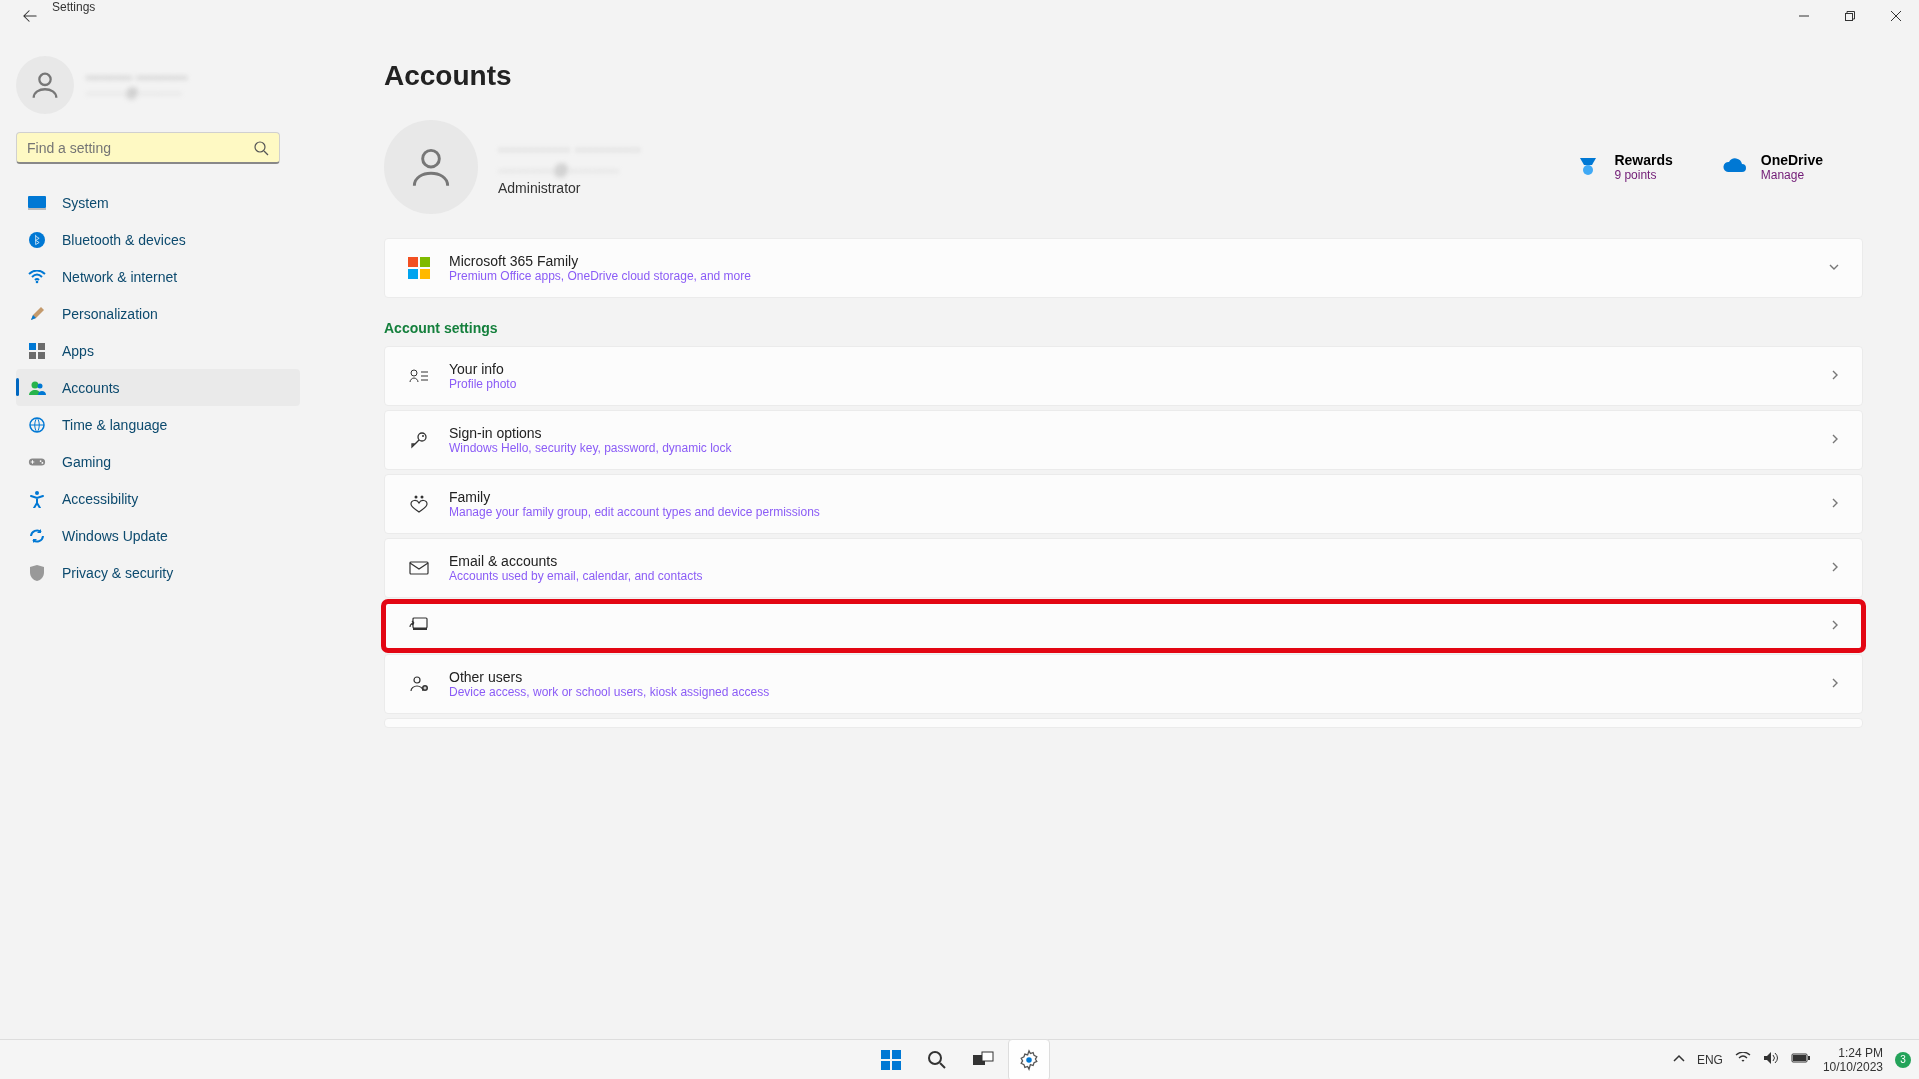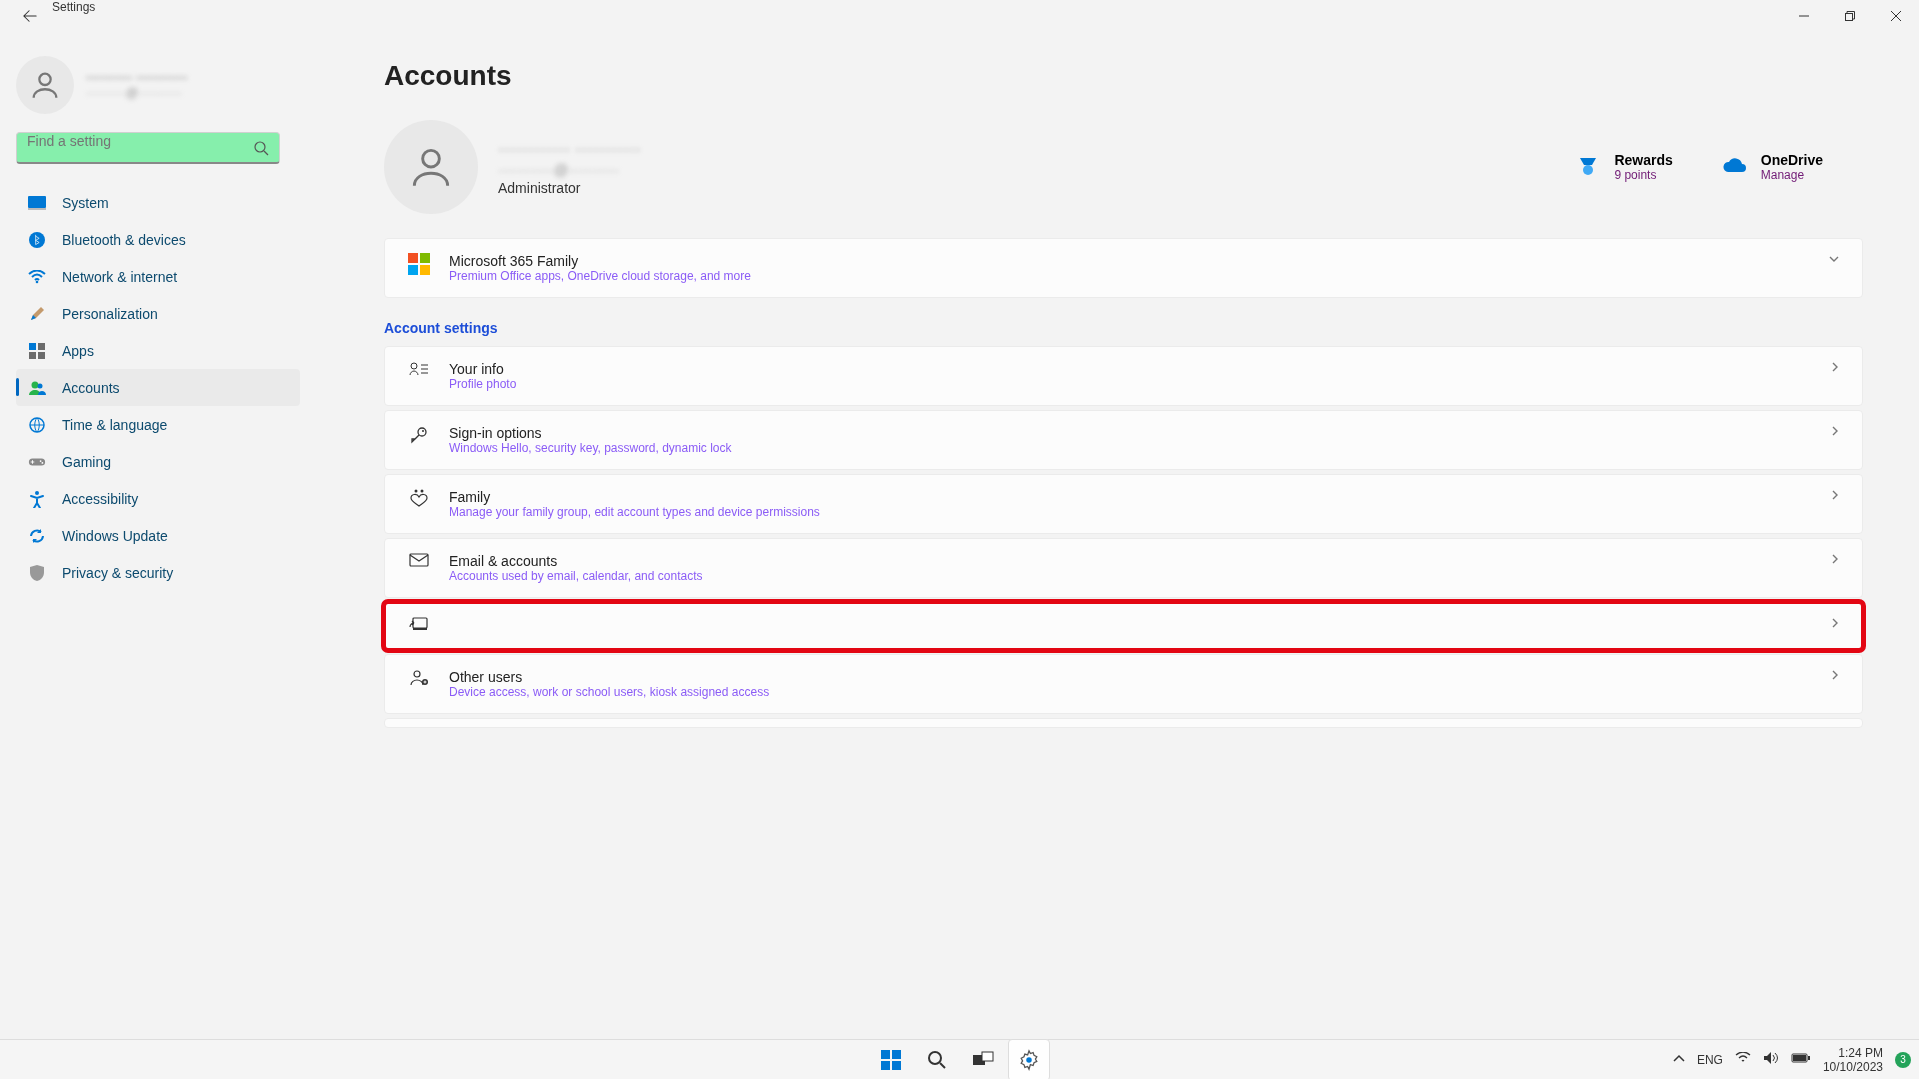--- a/index.html
+++ b/index.html
@@ -18,21 +18,21 @@
 .sidebar { width: 300px; padding: 8px 0 0 16px; }
 .main { flex: 1; padding: 12px 56px 0 84px; overflow: auto; }
 
 
 .user-header { display: flex; align-items: center; gap: 12px; margin-bottom: 18px; }
 .avatar-small { width: 58px; height: 58px; border-radius: 50%; background: #e8e8e8; display: flex; align-items: center; justify-content: center; }
 .user-name { font-size: 14px; font-weight: 600; color: #888; filter: blur(2.5px); }
 .user-email { font-size: 12px; color: #999; filter: blur(2.5px); }
 
 
-.search-box { position: relative; width: 264px; height: 32px; background: #86efac; border: 1px solid #d0d0d0; border-bottom: 2px solid #888; border-radius: 4px; margin-bottom: 20px; display: flex; align-items: flex-start; }
+.search-box { position: relative; width: 264px; height: 32px; background: #fef9c3; border: 1px solid #d0d0d0; border-bottom: 2px solid #888; border-radius: 4px; margin-bottom: 20px; display: flex; align-items: center; }
 .search-input { border: none; outline: none; background: transparent; font-size: 14px; padding: 0 10px; flex: 1; color: #666; }
 .search-icon { position: absolute; right: 10px; top: 7px; }
 
 
 .nav { list-style: none; }
 .nav-item { display: flex; align-items: center; gap: 16px; height: 37px; padding-left: 12px; border-radius: 4px; cursor: pointer; font-size: 14px; color: #0c4a6e; position: relative; }
 .nav-item.active { background: #eaeaea; }
 .nav-item.active::before { content: ""; position: absolute; left: 0; top: 9px; width: 3px; height: 18px; background: #0067c0; border-radius: 2px; }
 .nav-icon { width: 18px; height: 18px; display: flex; align-items: center; justify-content: center; font-size: 16px; }
 
@@ -44,27 +44,27 @@
 .acct-name { font-size: 18px; font-weight: 400; color: #888; filter: blur(2.5px); }
 .acct-email { font-size: 14px; color: #999; filter: blur(2.5px); margin-top: 2px; }
 .acct-role { font-size: 14px; color: #333; margin-top: 2px; }
 
 .tile-row { margin-left: auto; display: flex; gap: 48px; padding-right: 40px; }
 .tile { display: flex; align-items: center; gap: 12px; cursor: pointer; }
 .tile-icon { width: 28px; height: 28px; display: flex; align-items: center; justify-content: center; }
 .tile-title { font-size: 14px; font-weight: 600; }
 .tile-sub { font-size: 12px; color: #701a75; }
 
-.card { background: #fcfcfc; border: 1px solid #ebebeb; border-radius: 4px; padding: 14px 22px; display: flex; gap: 18px; margin-bottom: 4px; cursor: pointer; }
+.card { background: #fcfcfc; border: 1px solid #ebebeb; border-radius: 4px; padding: 14px 22px; display: flex; align-items: center; gap: 18px; margin-bottom: 4px; cursor: pointer; }
 .card-title { font-size: 14px; color: #222; }
 .card-sub { font-size: 12px; color: #8b5cf6; }
 .card-chevron { margin-left: auto; color: #777; font-size: 12px; }
 .card-icon-wrap { width: 24px; display: flex; justify-content: center; }
 
-.section-label { font-size: 14px; font-weight: 600; color: #1d4ed8; margin: 22px 0 10px 0; }
+.section-label { font-size: 14px; font-weight: 600; color: #15803d; margin: 22px 0 10px 0; }
 
 .card.highlighted { outline: 5px solid #e30613; outline-offset: -2px; }
 
 
 .taskbar { position: absolute; left: 0; right: 0; bottom: 0; height: 40px; background: #f5f5f5; border-top: 1px solid #ddd; display: flex; align-items: center; }
 .task-center { position: absolute; left: 50%; transform: translateX(-50%); display: flex; gap: 4px; }
 .task-btn { width: 42px; height: 42px; display: flex; align-items: center; justify-content: center; border-radius: 4px; cursor: pointer; }
 .task-btn.active { background: #fefefe; border: 1px solid #ddd; }
 .systray { position: absolute; right: 8px; display: flex; align-items: center; gap: 12px; font-size: 12px; color: #333; }
 .systray-icon { cursor: pointer; }

